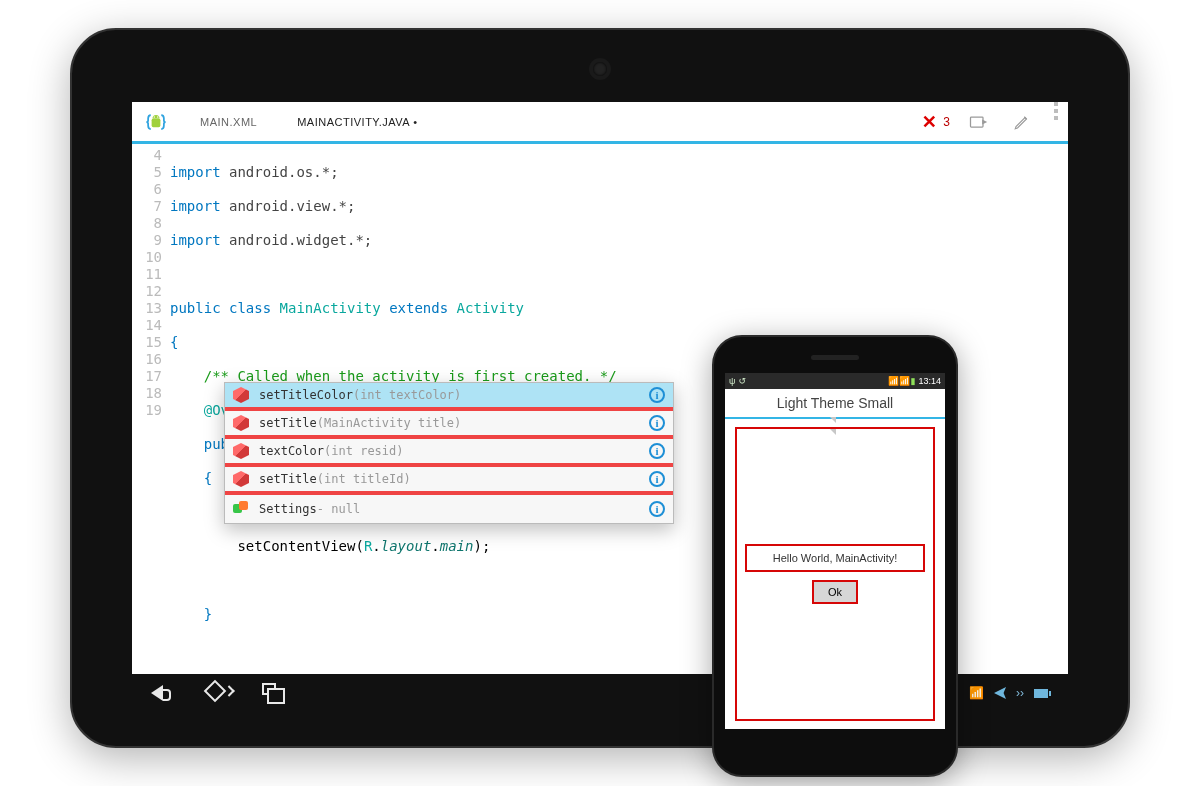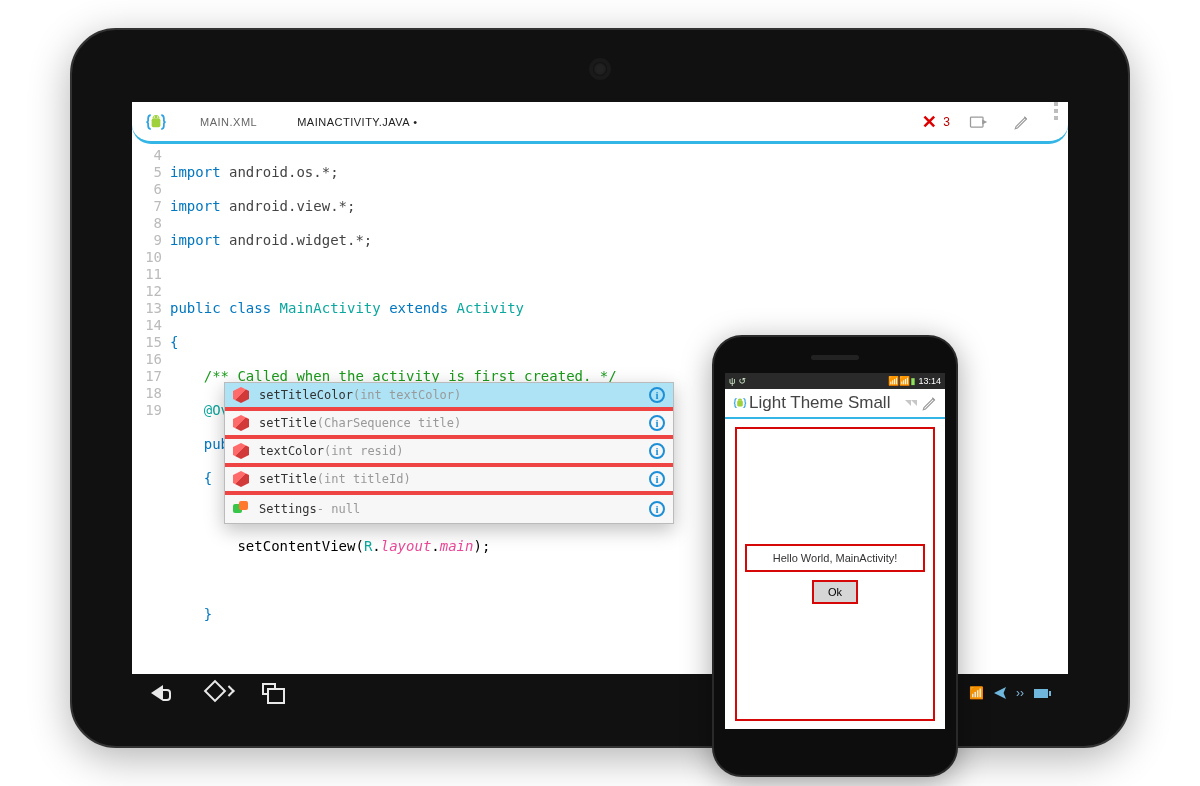--- a/index.html
+++ b/index.html
@@ -17,21 +17,21 @@
     box-shadow: inset 0 0 3px #000, 0 0 0 4px #1a1a1a;
   }
   .tablet-screen {
     position: absolute; left: 60px; right: 60px; top: 72px; bottom: 72px;
     background: #fff; overflow: hidden;
   }
 
   
   .appbar {
     height: 42px; background: #fff; display: flex; align-items: stretch;
-    border-bottom: 3px solid #33b5e5; font-size: 11px; color: #666; border-radius: 19px;
+    border-bottom: 3px solid #33b5e5; font-size: 11px; color: #666;
   }
   .appbar .logo {
     width: 48px; display: flex; align-items: center; justify-content: center;
   }
   .appbar .tab {
     padding: 0 20px; display: flex; align-items: center; letter-spacing: .5px;
     text-transform: uppercase; position: relative; cursor: pointer;
   }
   .appbar .tab.active { color: #222; }
   .appbar .tab.active::after {
@@ -63,21 +63,21 @@
     position: absolute; left: 38px; right: 0; top: 0; bottom: 0; white-space: pre;
   }
   .code .row { height: 17px; }
   .hl { background: #fff9d6; display: block; margin-left: -38px; padding-left: 38px; }
   .kw   { color: #0077c0; }      
   .type { color: #0aa89e; }      
   .ann  { color: #0aa89e; }
   .cmt  { color: #1a9b1a; }
   .pkg  { color: #444; text-align: right; }
   .err  { text-decoration: underline wavy #d00; }
-  .staticf { color: #ec4899; font-style: italic; }
+  .staticf { color: #0f766e; font-style: italic; }
 
   
   .ac {
     position: absolute; left: 92px; top: 235px; width: 450px;
     background: #f7f7f7; border: 1px solid #bbb;
     box-shadow: 0 6px 18px rgba(0,0,0,.25); font-size: 12px;
   }
   .ac .item {
     display: flex; align-items: center; height: 28px; padding: 0 8px;
     border-bottom: 4px solid #ef4444; position: relative;
@@ -139,21 +139,21 @@
     position:absolute; left:11px; right:11px; top:36px; bottom:46px; background:#fff;
   }
   .statusbar{
     height:16px;background:#2a2a2a;color:#cfe8c8;font-size:9px;display:flex;
     align-items:center;padding:0 4px;
   }
   .statusbar .sbspacer{flex:1;}
   .statusbar .time{color:#fff;}
   .phone-appbar{
     height:30px;border-bottom:2px solid #33b5e5;display:flex;align-items:center;
-    font-size:17px;color:#444;padding:0 6px;gap:0;
+    font-size:14px;color:#444;padding:0 6px;gap:6px;flex-direction:column;
   }
   .phone-appbar .title{flex:1;}
   .phone-appbar .ind{width:0;height:0;border-top:6px solid #c7c7c7;border-left:6px solid transparent;margin-left:-4px;}
   .phone-appbar .ind2{width:0;height:0;border-top:6px solid #c7c7c7;border-left:6px solid transparent;margin-right:4px;}
   .phone-content{
     position:absolute;left:10px;right:10px;top:54px;bottom:8px;border:2px solid #d60707;
     display:flex;flex-direction:column;align-items:center;justify-content:center;gap:8px;
   }
   .hw-label{
     border:2px solid #d60707;padding:6px 26px;font-size:11px;color:#333;
@@ -258,21 +258,21 @@
       <div class="ac">
         <div class="item sel">
           <span class="cube"></span>
           <span class="name">setTitleColor</span>
             <span class="sig">(int textColor)</span>
           <span class="info">i</span>
         </div>
         <div class="item">
           <span class="cube"></span>
           <span class="name">setTitle</span>
-            <span class="sig">(CharSequence title)</span>
+            <span class="sig">(MainActivity title)</span>
           <span class="info">i</span>
         </div>
         <div class="item">
           <span class="cube"></span>
           <span class="name">textColor</span>
             <span class="sig">(int resid)</span>
           <span class="info">i</span>
         </div>
         <div class="item">
           <span class="cube"></span>

